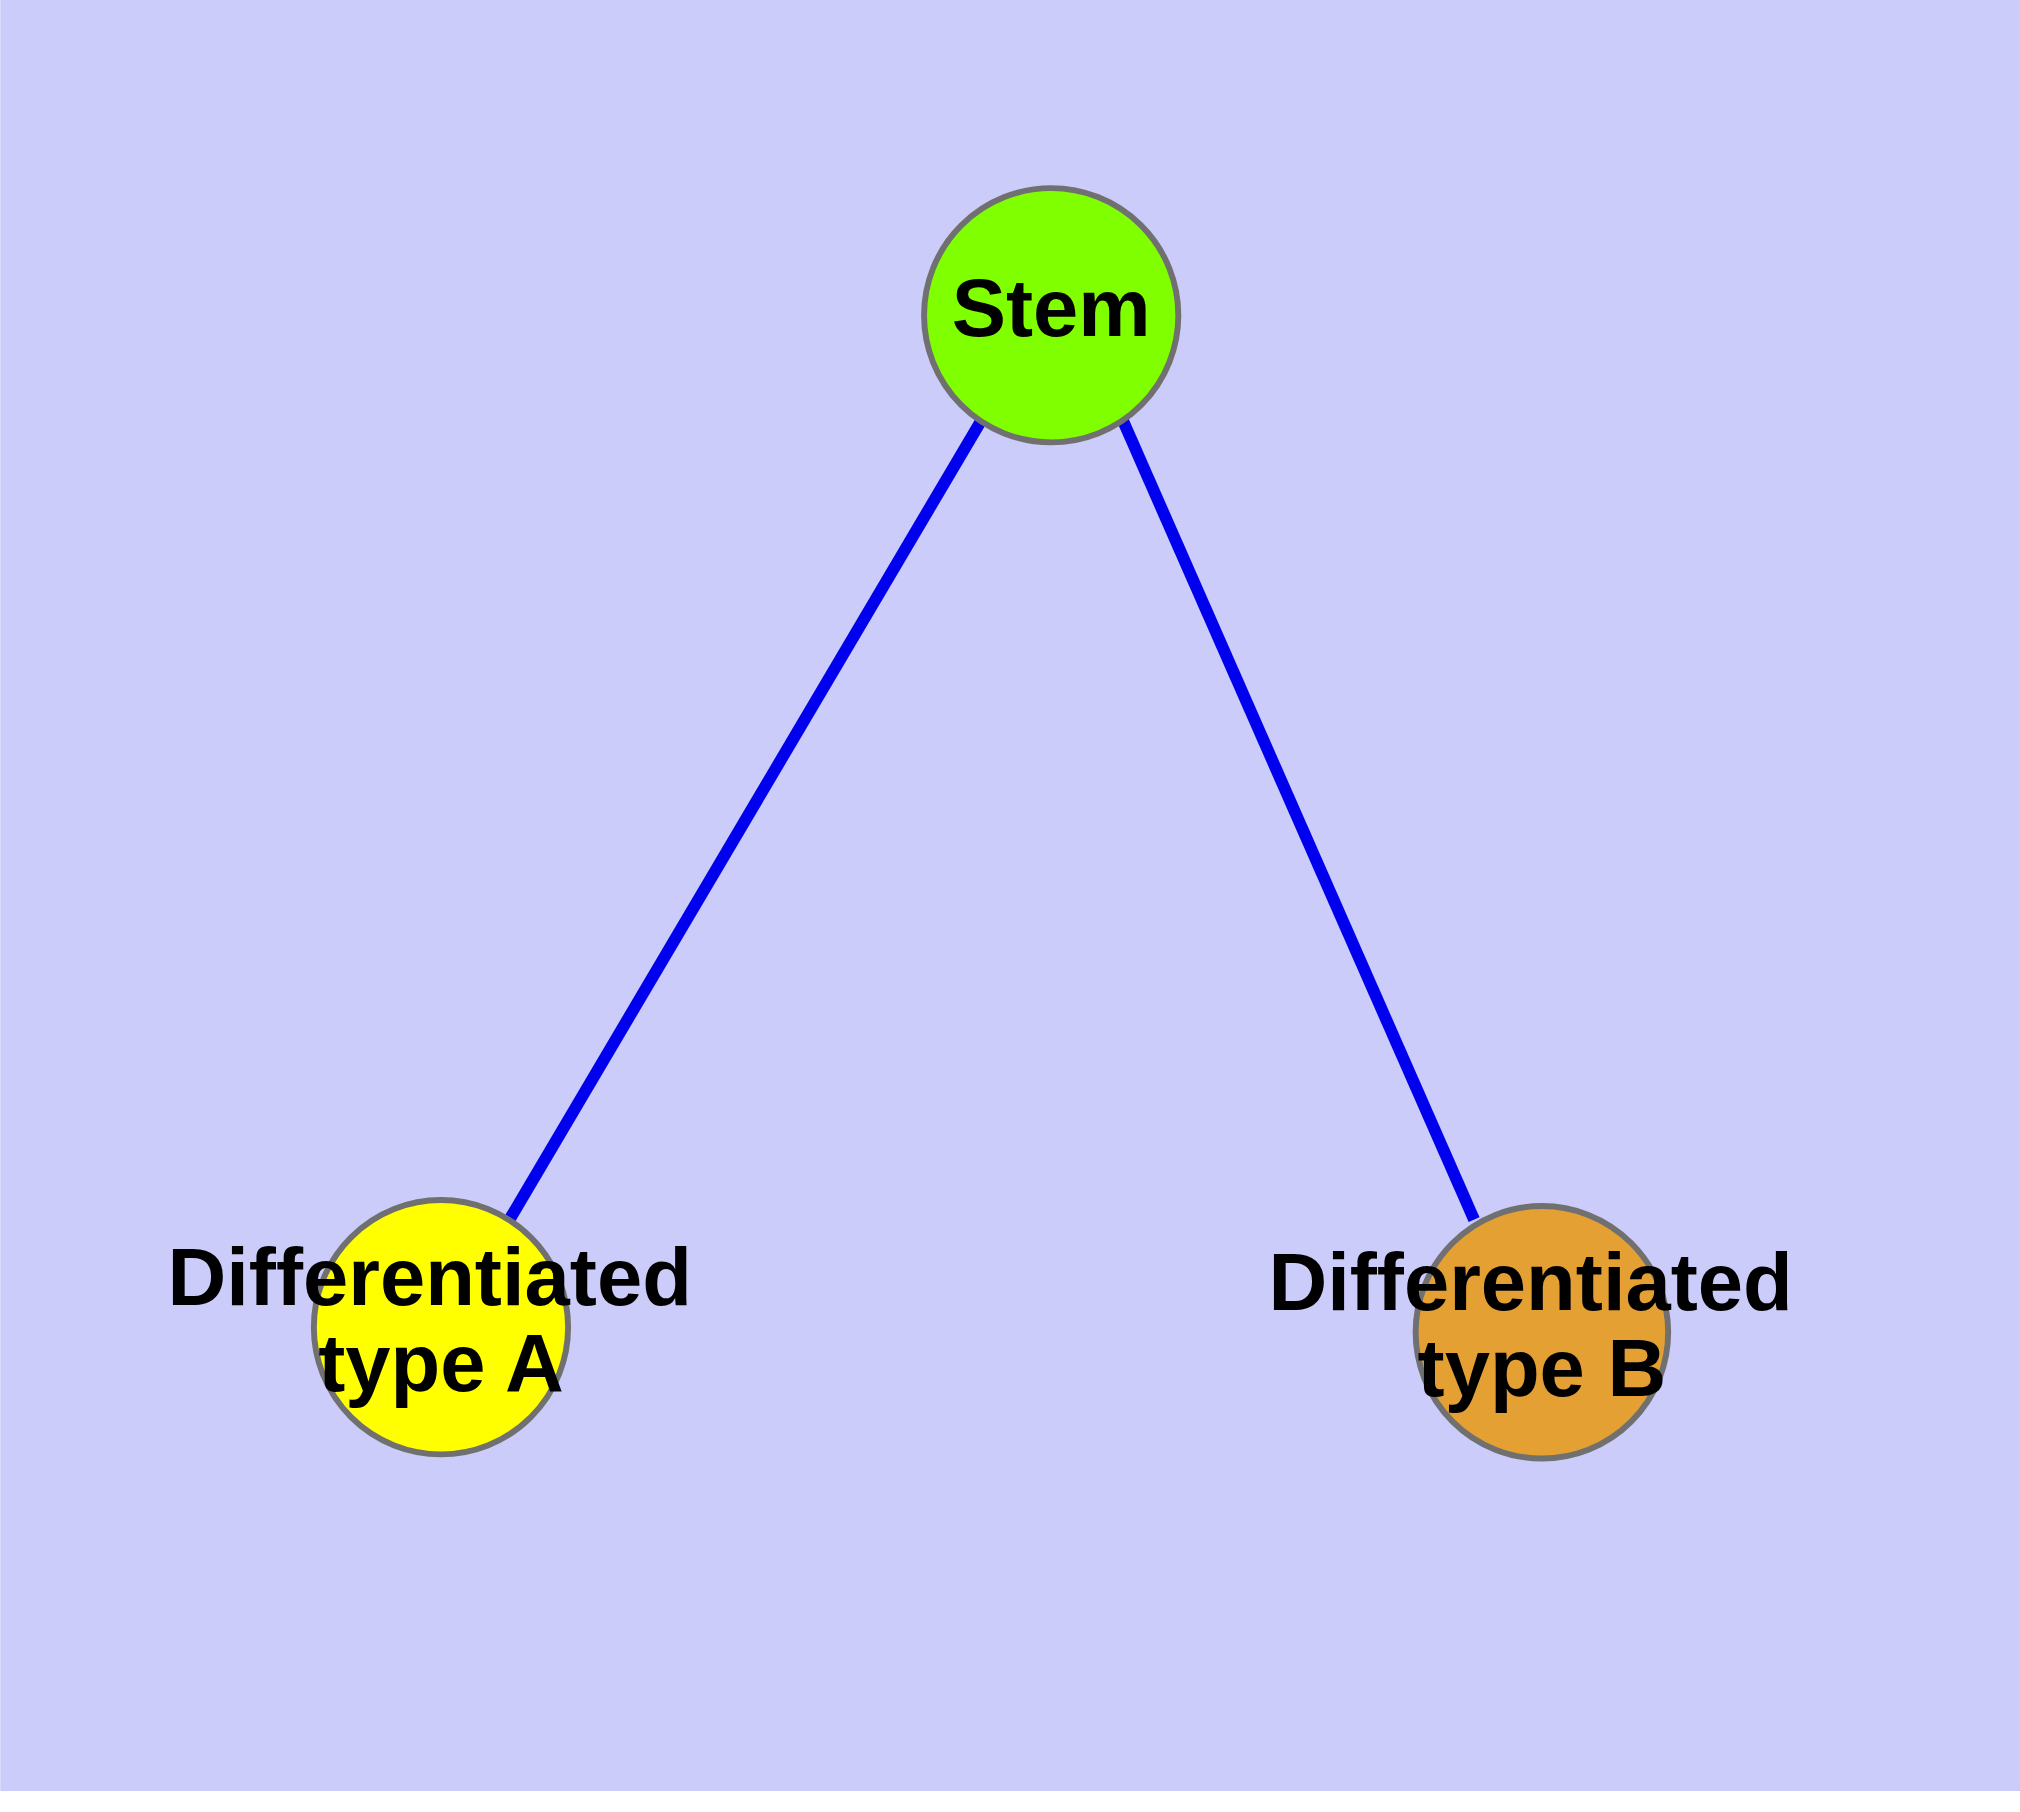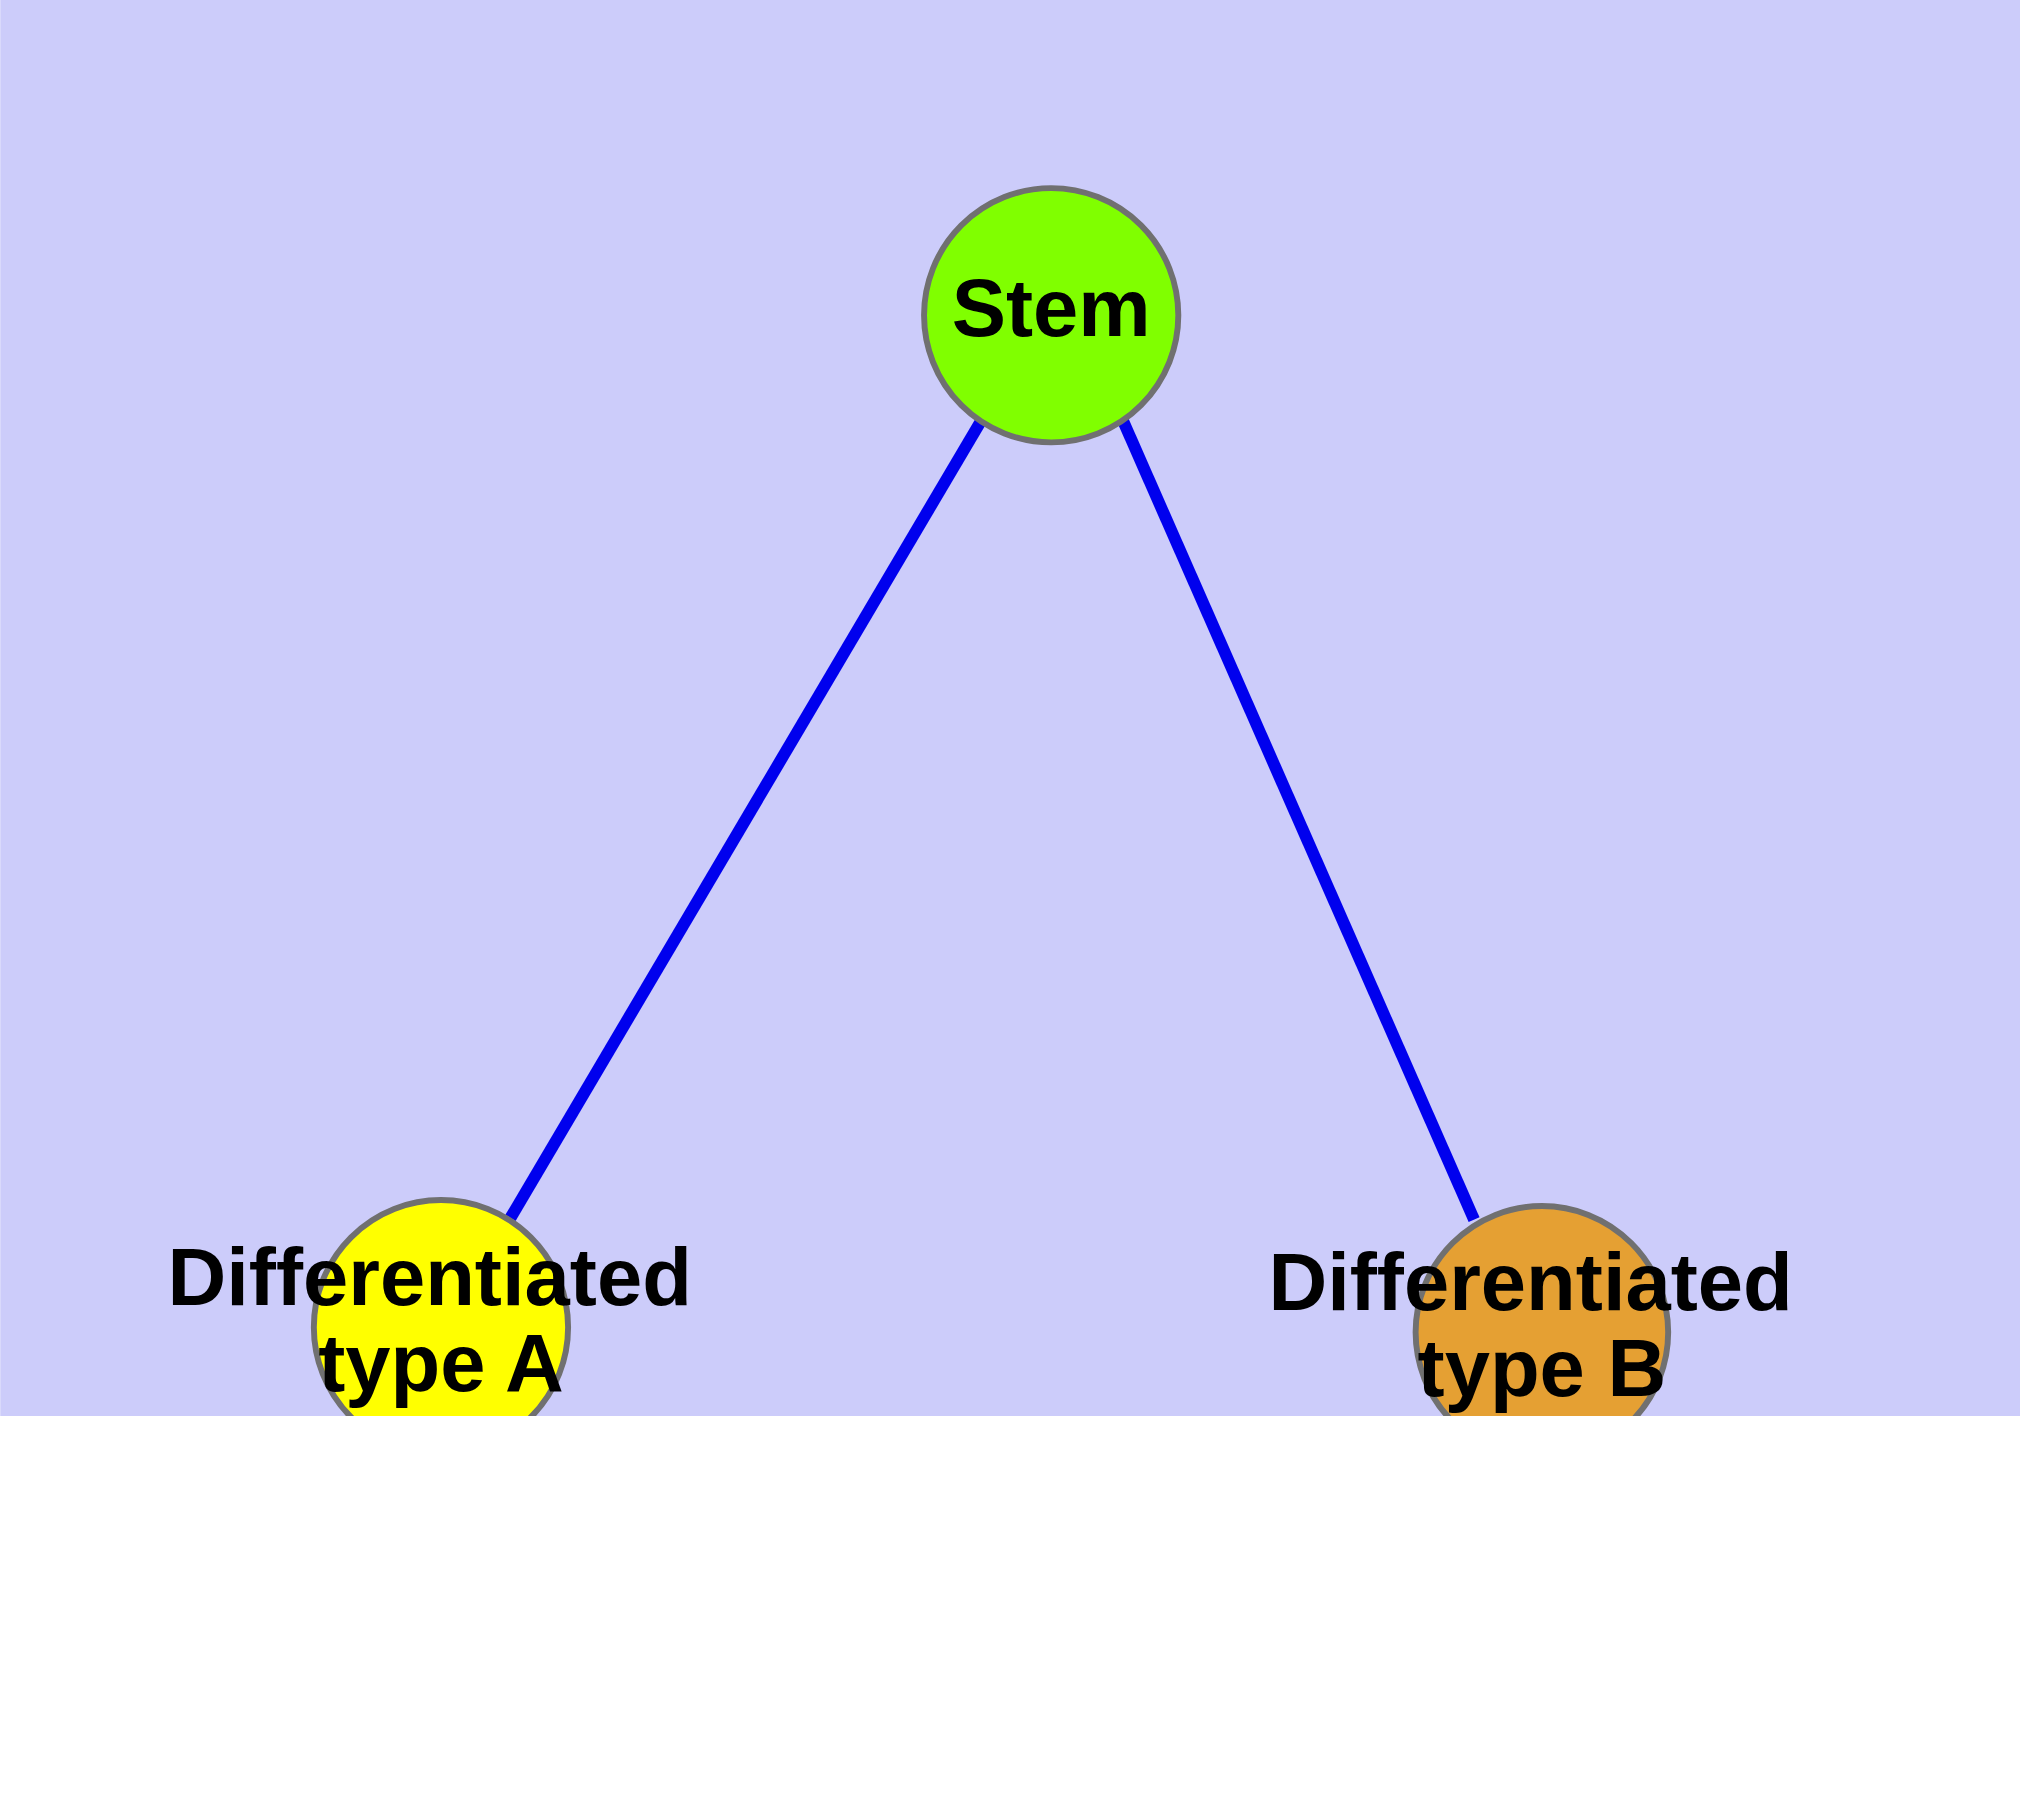--- a/index.html
+++ b/index.html
@@ -28,21 +28,21 @@
     font-weight: bold;
     fill: #000000;
     text-anchor: middle;
     dominant-baseline: middle;
     paint-order: normal;
   }
 </style>
 </head>
 <body>
 
-<div id="canvas" style="width: 2021px; height: 1416px;">
+<div id="canvas" style="width: 2021px; height: 1791px;">
   <svg id="graph-svg" viewBox="0 0 2384 2138" xmlns="http://www.w3.org/2000/svg" style="width: 2021px; height: 1812px;">
 
     <rect id="bg-rect" x="0" y="0" width="2384" height="2138" fill="#ccccfa"></rect>
 
     <g id="edges-group">
       <line id="edge-0" x1="1157" y1="497" x2="602" y2="1437" stroke="#0000ee" stroke-width="14" stroke-linecap="butt"></line>
       <line id="edge-1" x1="1325" y1="497" x2="1739" y2="1439" stroke="#0000ee" stroke-width="14" stroke-linecap="butt"></line>
     </g>
 
     <g id="nodes-group">

